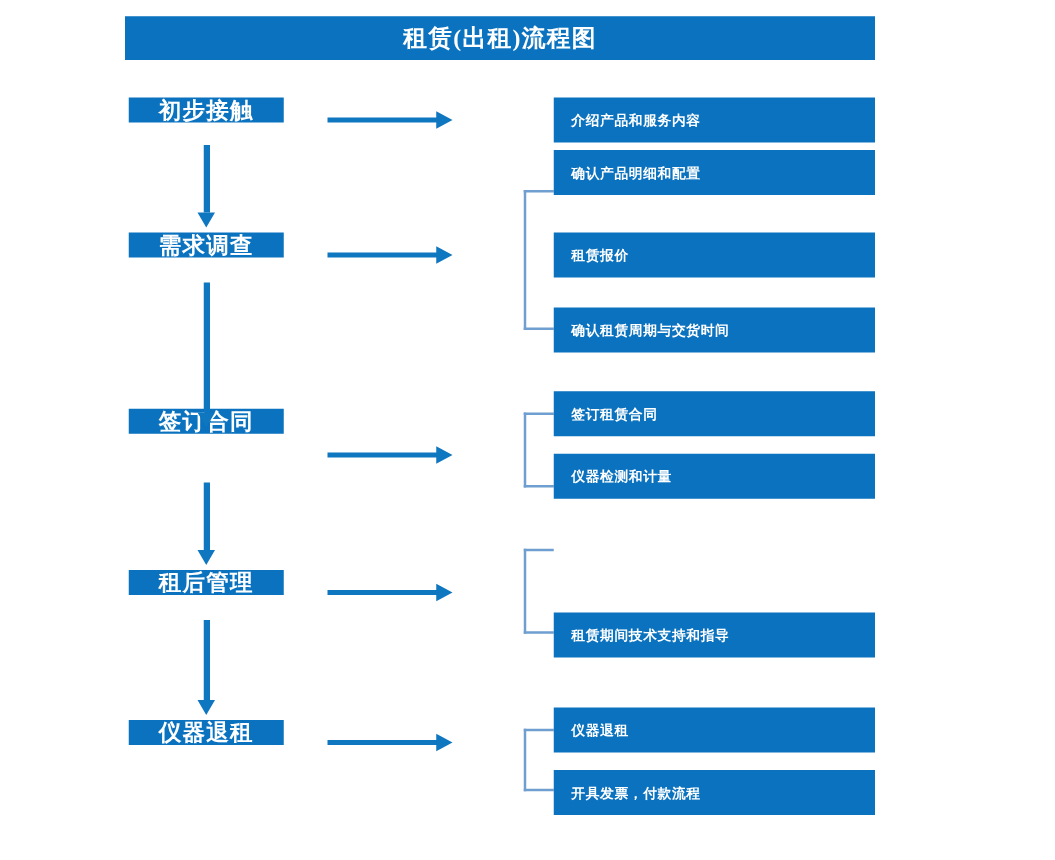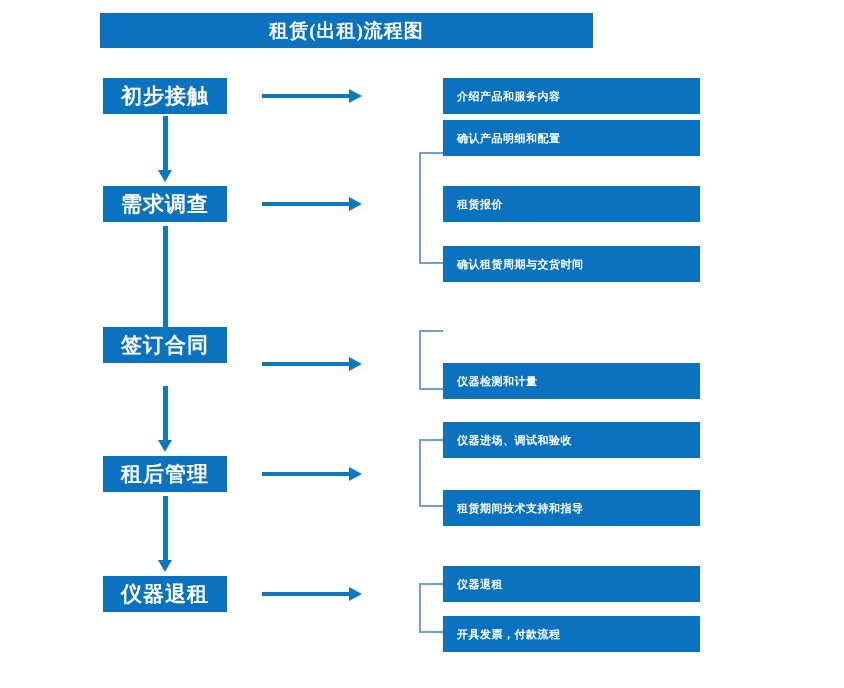--- a/index.html
+++ b/index.html
@@ -8,37 +8,37 @@
     width:844px;height:688px;
     background:#ffffff;
     font-family:"Liberation Serif","DejaVu Serif",serif;
     overflow:hidden;
   }
   #canvas{position:relative;width:844px;height:688px;}
 
   .title-bar{
     position:absolute;
     left:100px;top:13px;
-    width:493px;height:35px;
+    width:600px;height:35px;
     background:#0a72be;
     color:#ffffff;
     font-weight:bold;
     font-size:19px;
     display:flex;align-items:center;justify-content:center;
     letter-spacing:1px;
   }
 
   .stage-box{
     position:absolute;
     left:103px;
-    width:124px;height:36px;
+    width:124px;height:20px;
     background:#0a72be;
     color:#ffffff;
     font-weight:bold;
-    font-size:21px;
+    font-size:18px;
     display:flex;align-items:center;justify-content:center;
     letter-spacing:1px;
   }
 
   .detail-box{
     position:absolute;
     left:443px;
     width:257px;height:36px;
     background:#0a72be;
     color:#ffffff;
@@ -174,24 +174,24 @@
   <div class="bracket" style="top:583px;height:50px;"></div>
 
   <div class="detail-box" style="top:78px;">介绍产品和服务内容</div>
 
   <div class="detail-box" style="top:120px;">确认产品明细和配置</div>
 
   <div class="detail-box" style="top:186px;">租赁报价</div>
 
   <div class="detail-box" style="top:246px;">确认租赁周期与交货时间</div>
 
+  <div class="detail-box" style="top:313px;">签订租赁合同</div>
 
   <div class="detail-box" style="top:363px;">仪器检测和计量</div>
 
-  <div class="detail-box" style="top:422px;">仪器进场、调试和验收</div>
 
   <div class="detail-box" style="top:490px;">租赁期间技术支持和指导</div>
 
   <div class="detail-box" style="top:566px;">仪器退租</div>
 
   <div class="detail-box" style="top:616px;">开具发票，付款流程</div>
 
 </div>
 
 </body></html>

